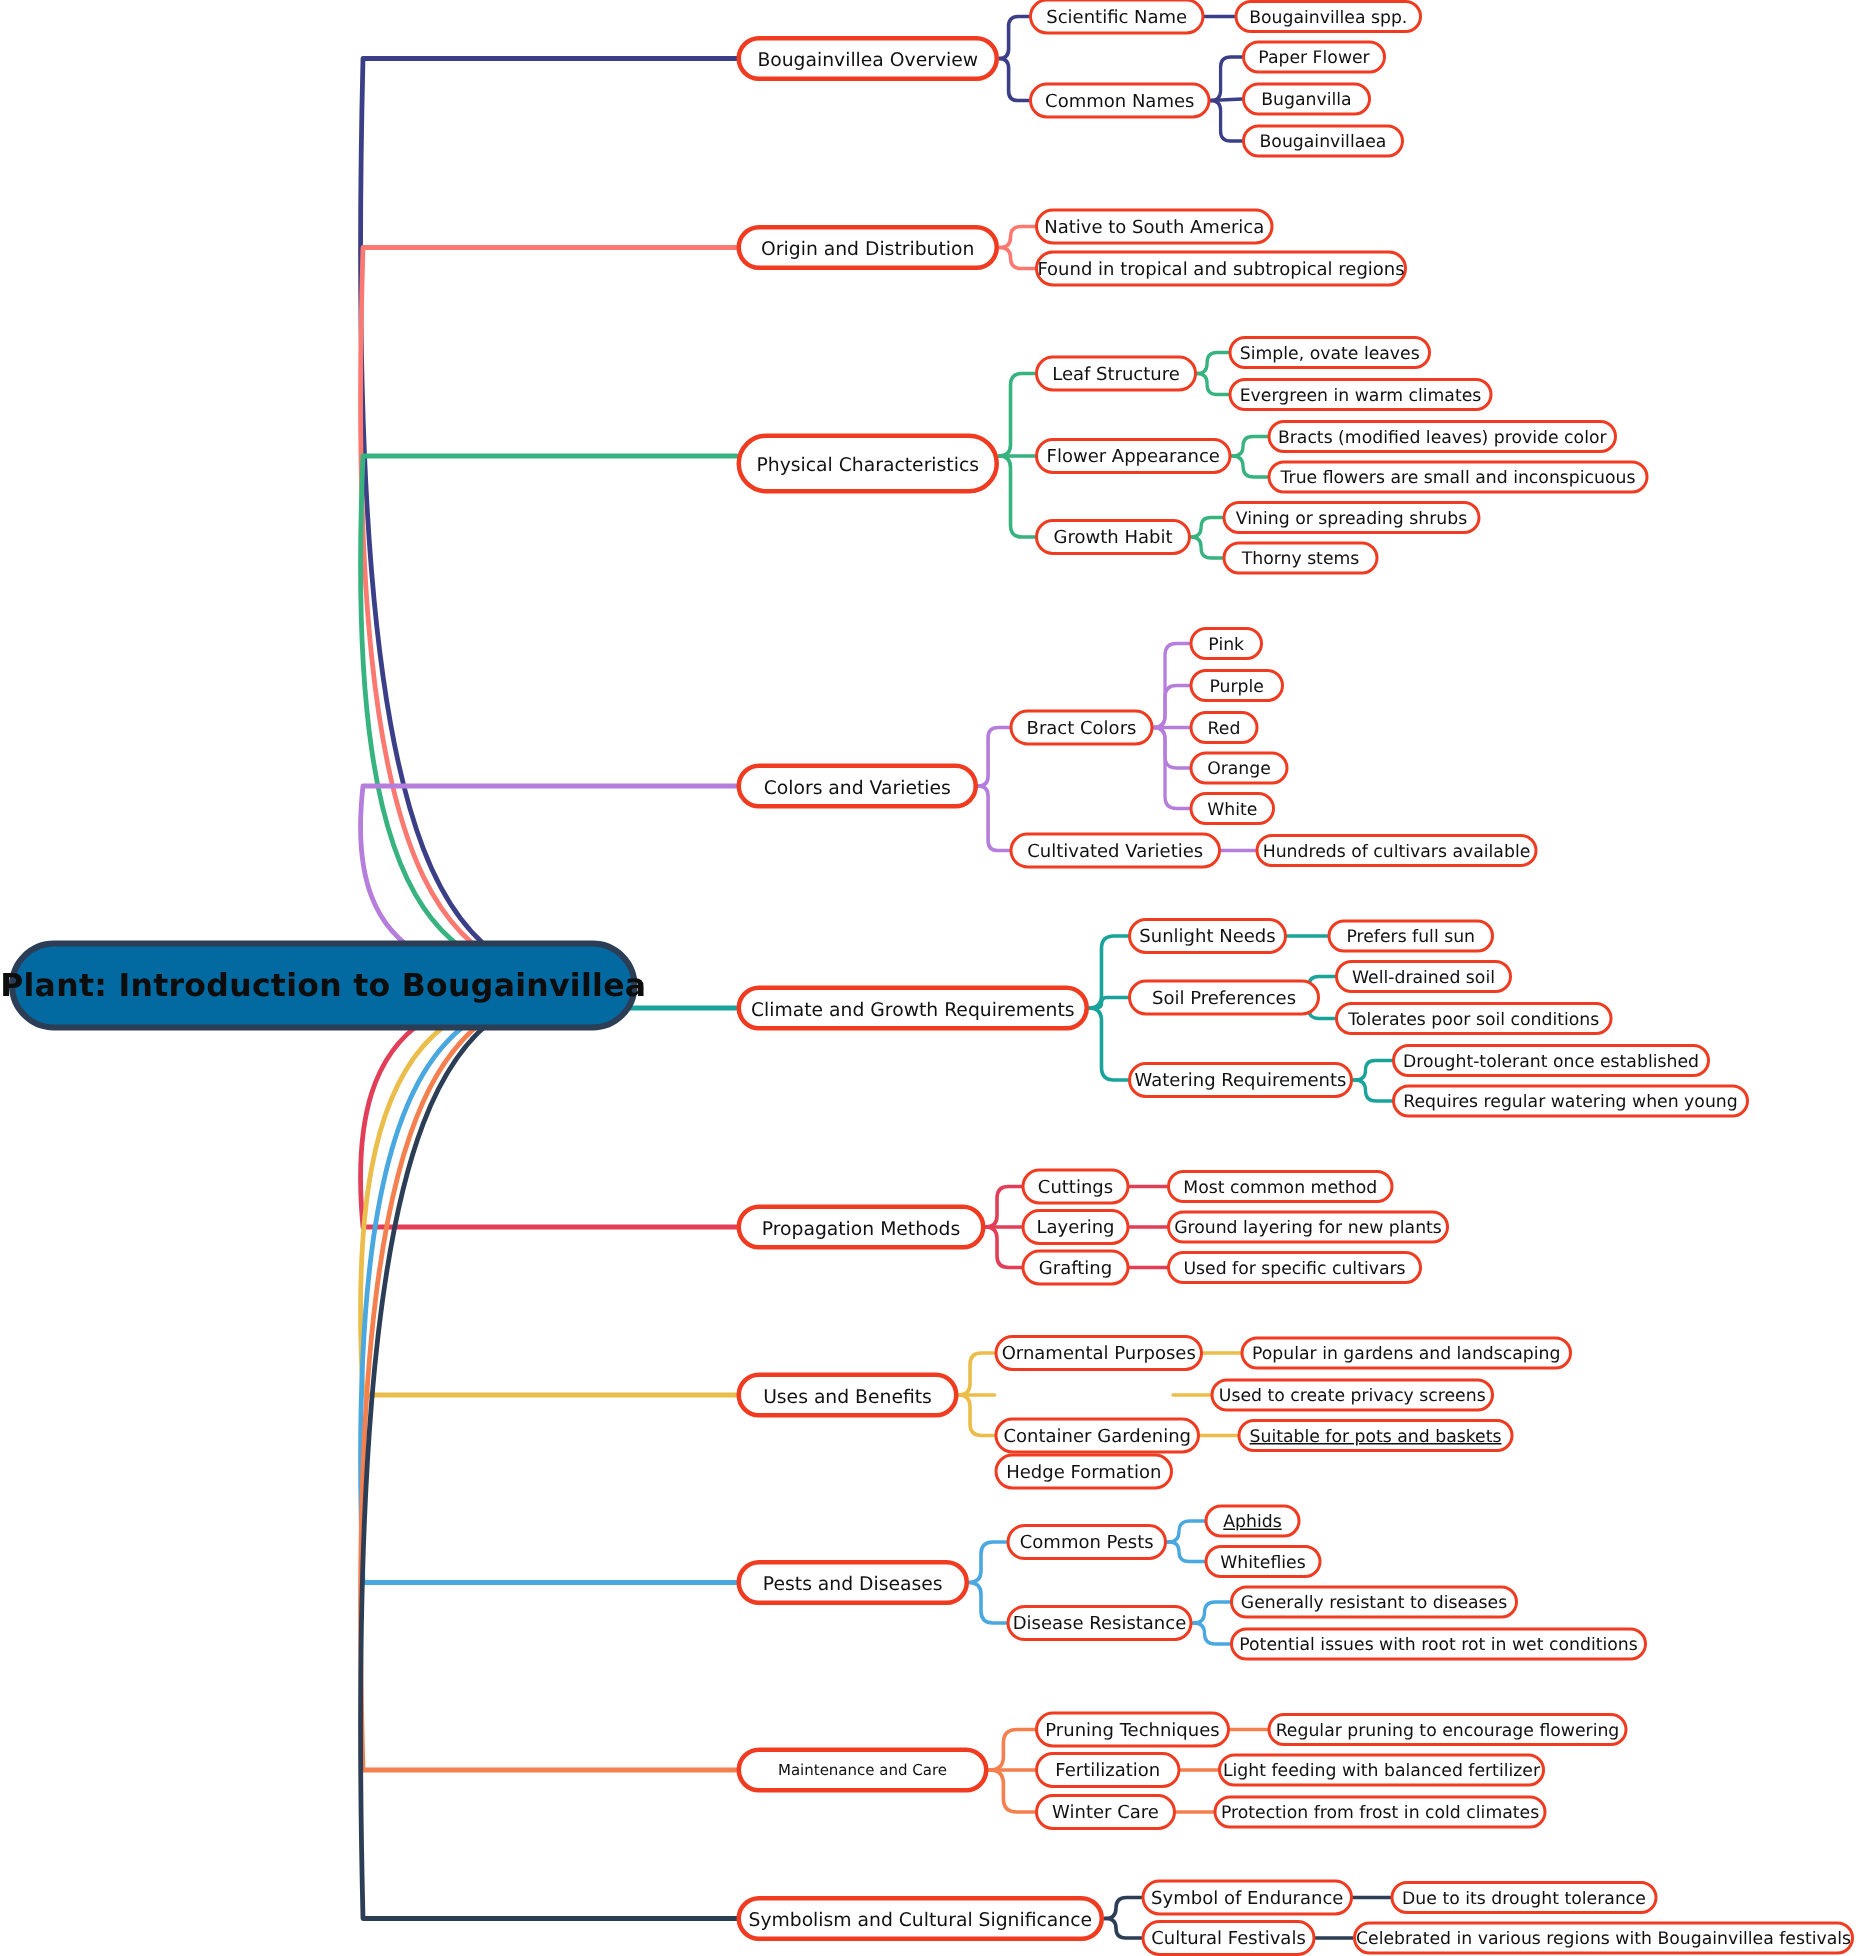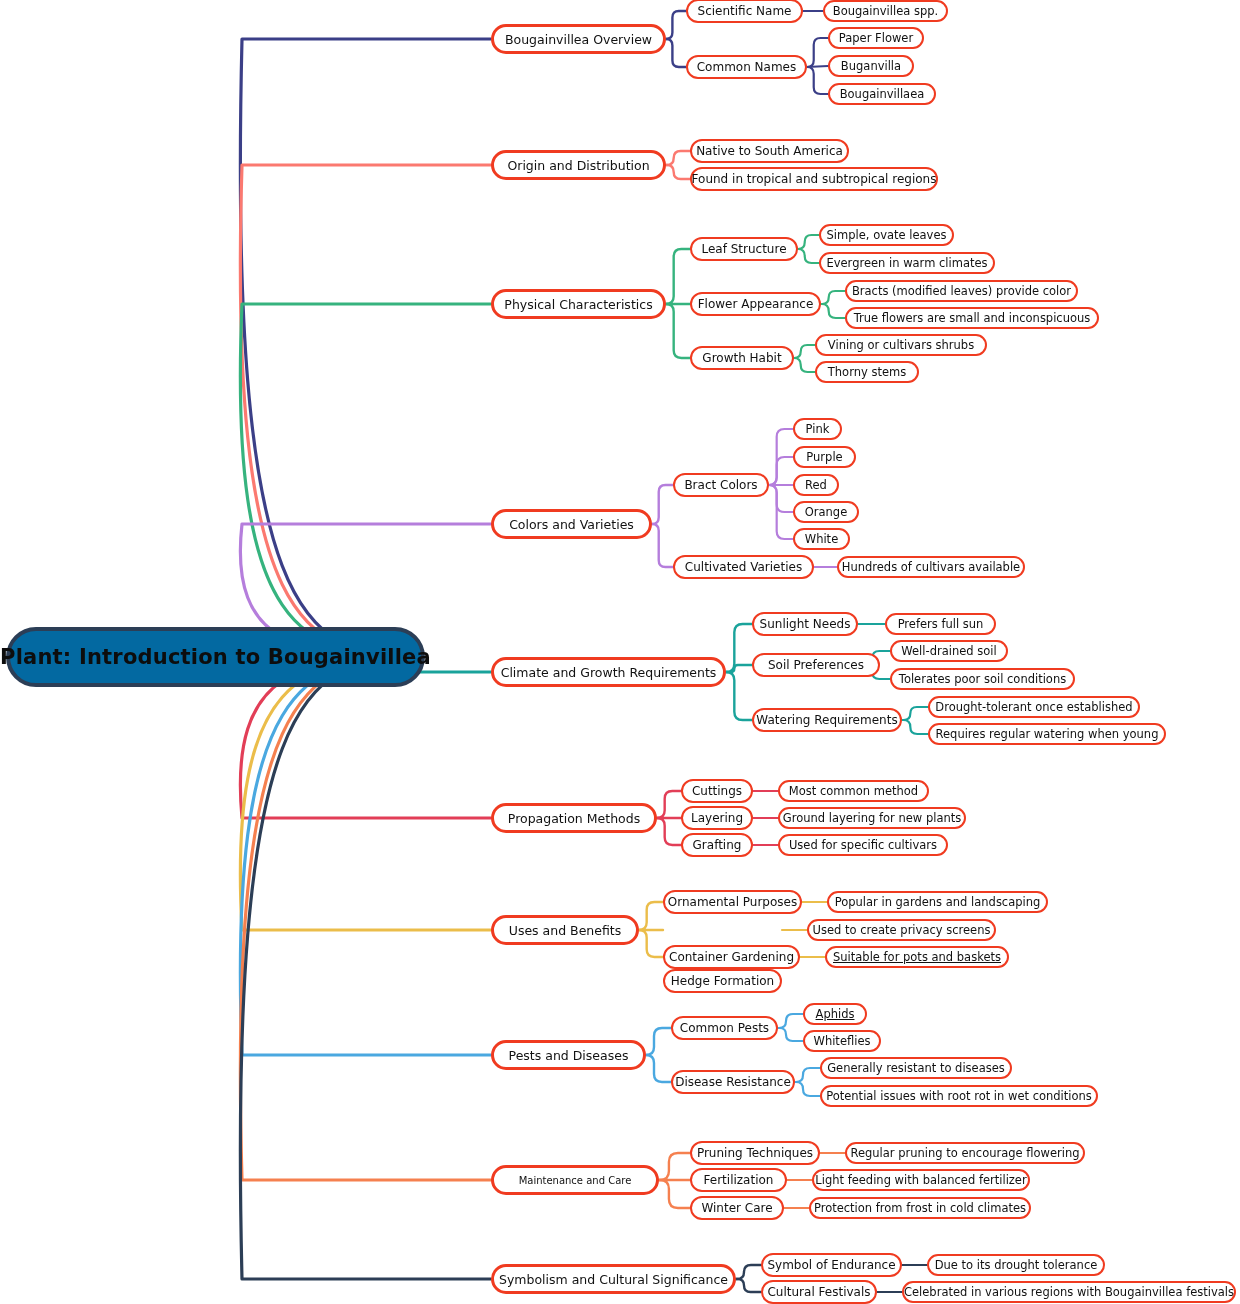--- a/index.html
+++ b/index.html
@@ -148,21 +148,21 @@
       </div>
       <div class="node branch" style="left: 491px; top: 150px; width: 175px; height: 30px; font-size: 12.5px;">
         <span>Origin and Distribution</span>
       </div>
       <div class="node sub" style="left: 690px; top: 139px; width: 159px; height: 24px; font-size: 12px;">
         <span>Native to South America</span>
       </div>
       <div class="node sub" style="left: 690px; top: 167px; width: 248px; height: 24px; font-size: 12px;">
         <span>Found in tropical and subtropical regions</span>
       </div>
-      <div class="node branch" style="left: 491px; top: 289px; width: 175px; height: 30px; font-size: 12.5px;">
+      <div class="node branch" style="left: 491px; top: 289px; width: 175px; height: 40px; font-size: 12.5px;">
         <span>Physical Characteristics</span>
       </div>
       <div class="node sub" style="left: 690px; top: 237px; width: 108px; height: 24px; font-size: 12px;">
         <span>Leaf Structure</span>
       </div>
       <div class="node leaf" style="left: 819px; top: 224px; width: 135px; height: 22px; font-size: 11.5px;">
         <span>Simple, ovate leaves</span>
       </div>
       <div class="node leaf" style="left: 819px; top: 252px; width: 176px; height: 22px; font-size: 11.5px;">
         <span>Evergreen in warm climates</span>
@@ -173,21 +173,21 @@
       <div class="node leaf" style="left: 845px; top: 280px; width: 233px; height: 22px; font-size: 11.5px;">
         <span>Bracts (modified leaves) provide color</span>
       </div>
       <div class="node leaf" style="left: 845px; top: 307px; width: 254px; height: 22px; font-size: 11.5px;">
         <span>True flowers are small and inconspicuous</span>
       </div>
       <div class="node sub" style="left: 690px; top: 346px; width: 104px; height: 24px; font-size: 12px;">
         <span>Growth Habit</span>
       </div>
       <div class="node leaf" style="left: 815px; top: 334px; width: 172px; height: 22px; font-size: 11.5px;">
-        <span>Vining or cultivars shrubs</span>
+        <span>Vining or spreading shrubs</span>
       </div>
       <div class="node leaf" style="left: 815px; top: 361px; width: 104px; height: 22px; font-size: 11.5px;">
         <span>Thorny stems</span>
       </div>
       <div class="node branch" style="left: 491px; top: 509px; width: 161px; height: 30px; font-size: 12.5px;">
         <span>Colors and Varieties</span>
       </div>
       <div class="node sub" style="left: 673px; top: 473px; width: 96px; height: 24px; font-size: 12px;">
         <span>Bract Colors</span>
       </div>

